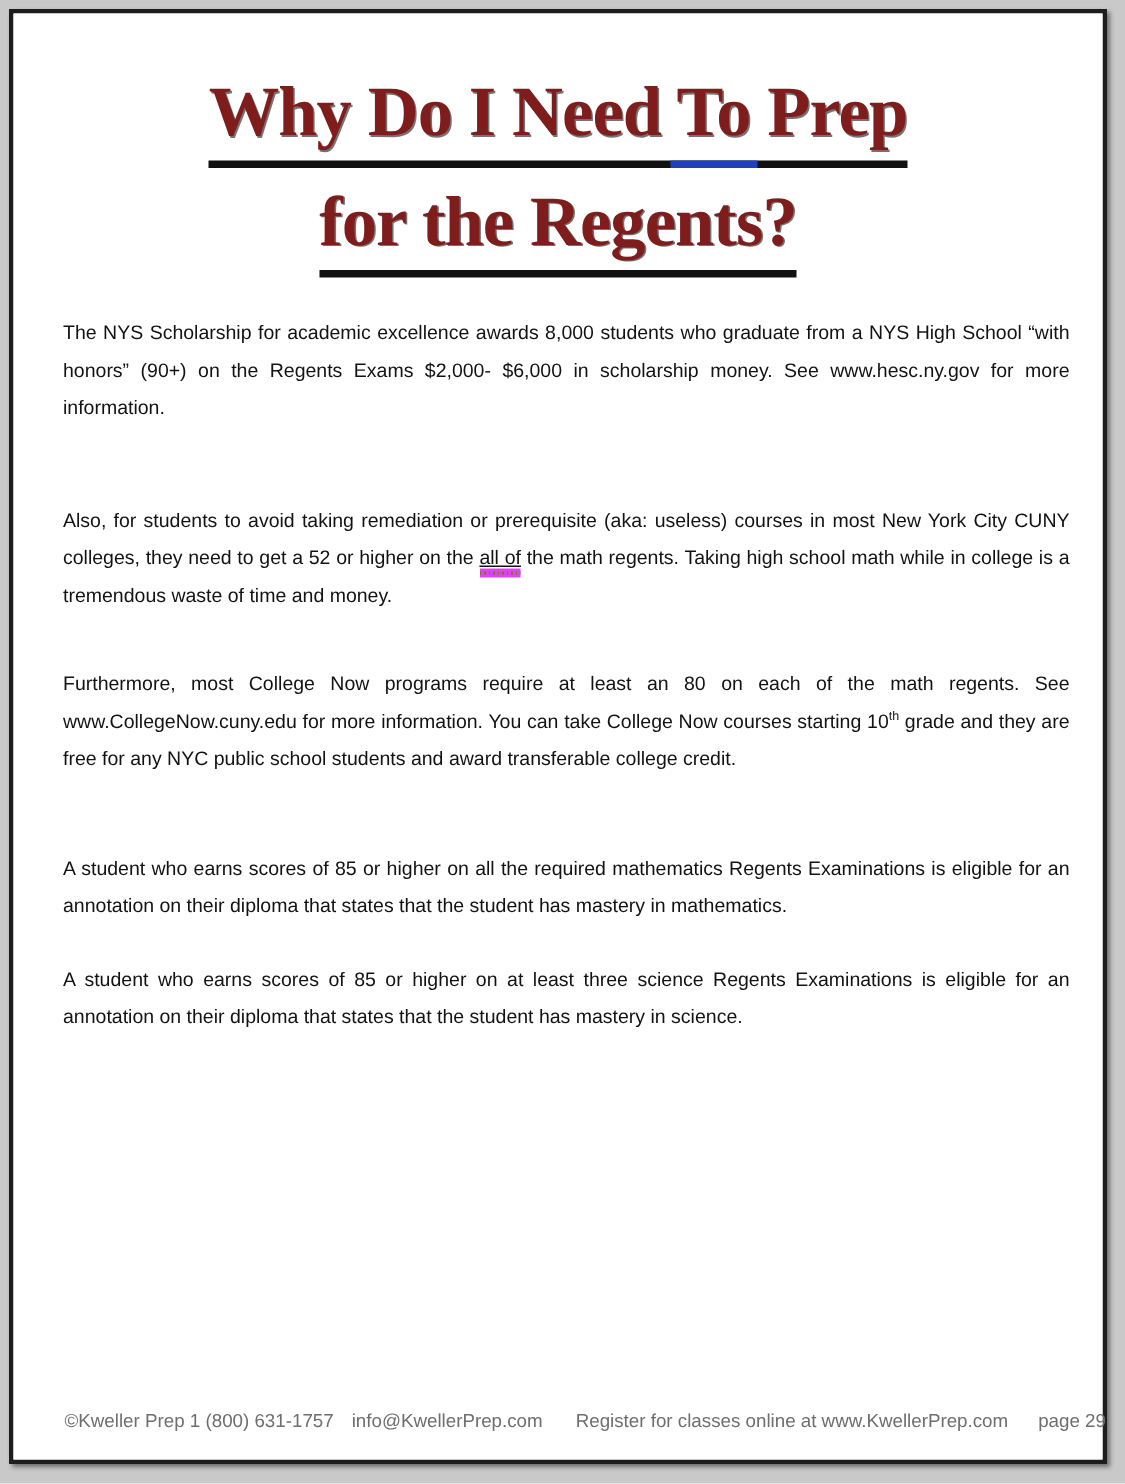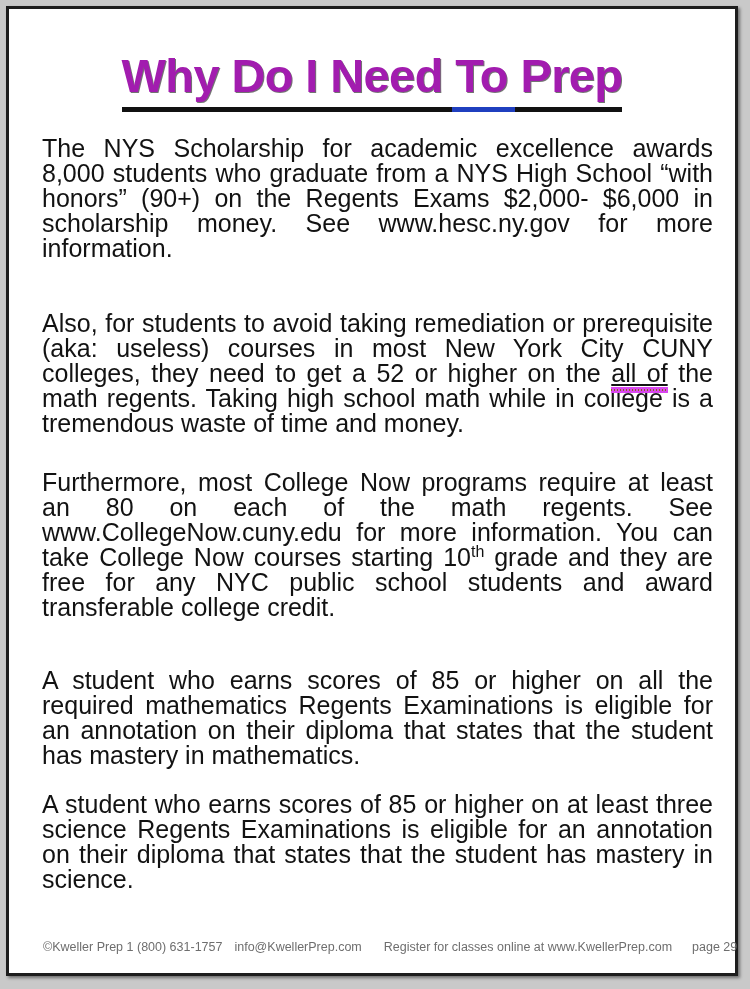--- a/index.html
+++ b/index.html
@@ -32,26 +32,26 @@
   }
 
   
   .title-block {
     margin: 0;
     padding: 36px 0 0 0;
     text-align: center;
   }
   .title-line {
     display: block;
-    font-family: Liberation Sans, sans-serif;
+    font-family: Liberation Serif, serif;
     font-weight: bold;
     font-size: 47px;
     line-height: 1.30;
     letter-spacing: -0.6px;
-    color: #a21caf;
+    color: #7f1d1d;
     white-space: nowrap;
     text-shadow: 1px 1px 0 rgba(0,0,0,0.55);
   }
   .title-line .tx {
     display: inline-block;
     position: relative;
     padding-bottom: 1px;
     border-bottom: 5px solid #111111;
   }
   .title-line.line1 .tx {
@@ -72,21 +72,21 @@
   }
 
   
   .body-area {
     padding: 0 22px 0 33px;
   }
   p.para {
     margin: 0;
     color: #121212;
     font-family: "Liberation Sans", sans-serif;
-    font-size: 25px;
+    font-size: 13px;
     line-height: 25px;
     text-align: justify;
     text-justify: inter-word;
   }
   .gap-sm { height: 16px; }
   .gap-md { height: 24px; }
   .gap-lg { height: 34px; }
 
   .u { text-decoration: underline; }
   .u-wavy {
@@ -126,20 +126,21 @@
   .footer .sp-3 { display: inline-block; width: 20px; }
 </style>
 </head>
 <body>
 
 <div id="page-frame">
   <div id="page">
 
     <div class="title-block">
       <span class="title-line line1"><span class="tx">Why Do I Need To Prep</span></span>
+      <span class="title-line line2"><span class="tx">for the Regents?</span></span>
     </div>
 
     <div class="gap-md"></div>
 
     <div class="body-area">
 
       <p class="para">The NYS Scholarship for academic excellence awards 8,000 students who graduate from a NYS High School “with honors” (90+) on the Regents Exams $2,000- $6,000 in scholarship money.  See www.hesc.ny.gov for more information.</p>
 
       <div class="gap-sm"></div>
 

